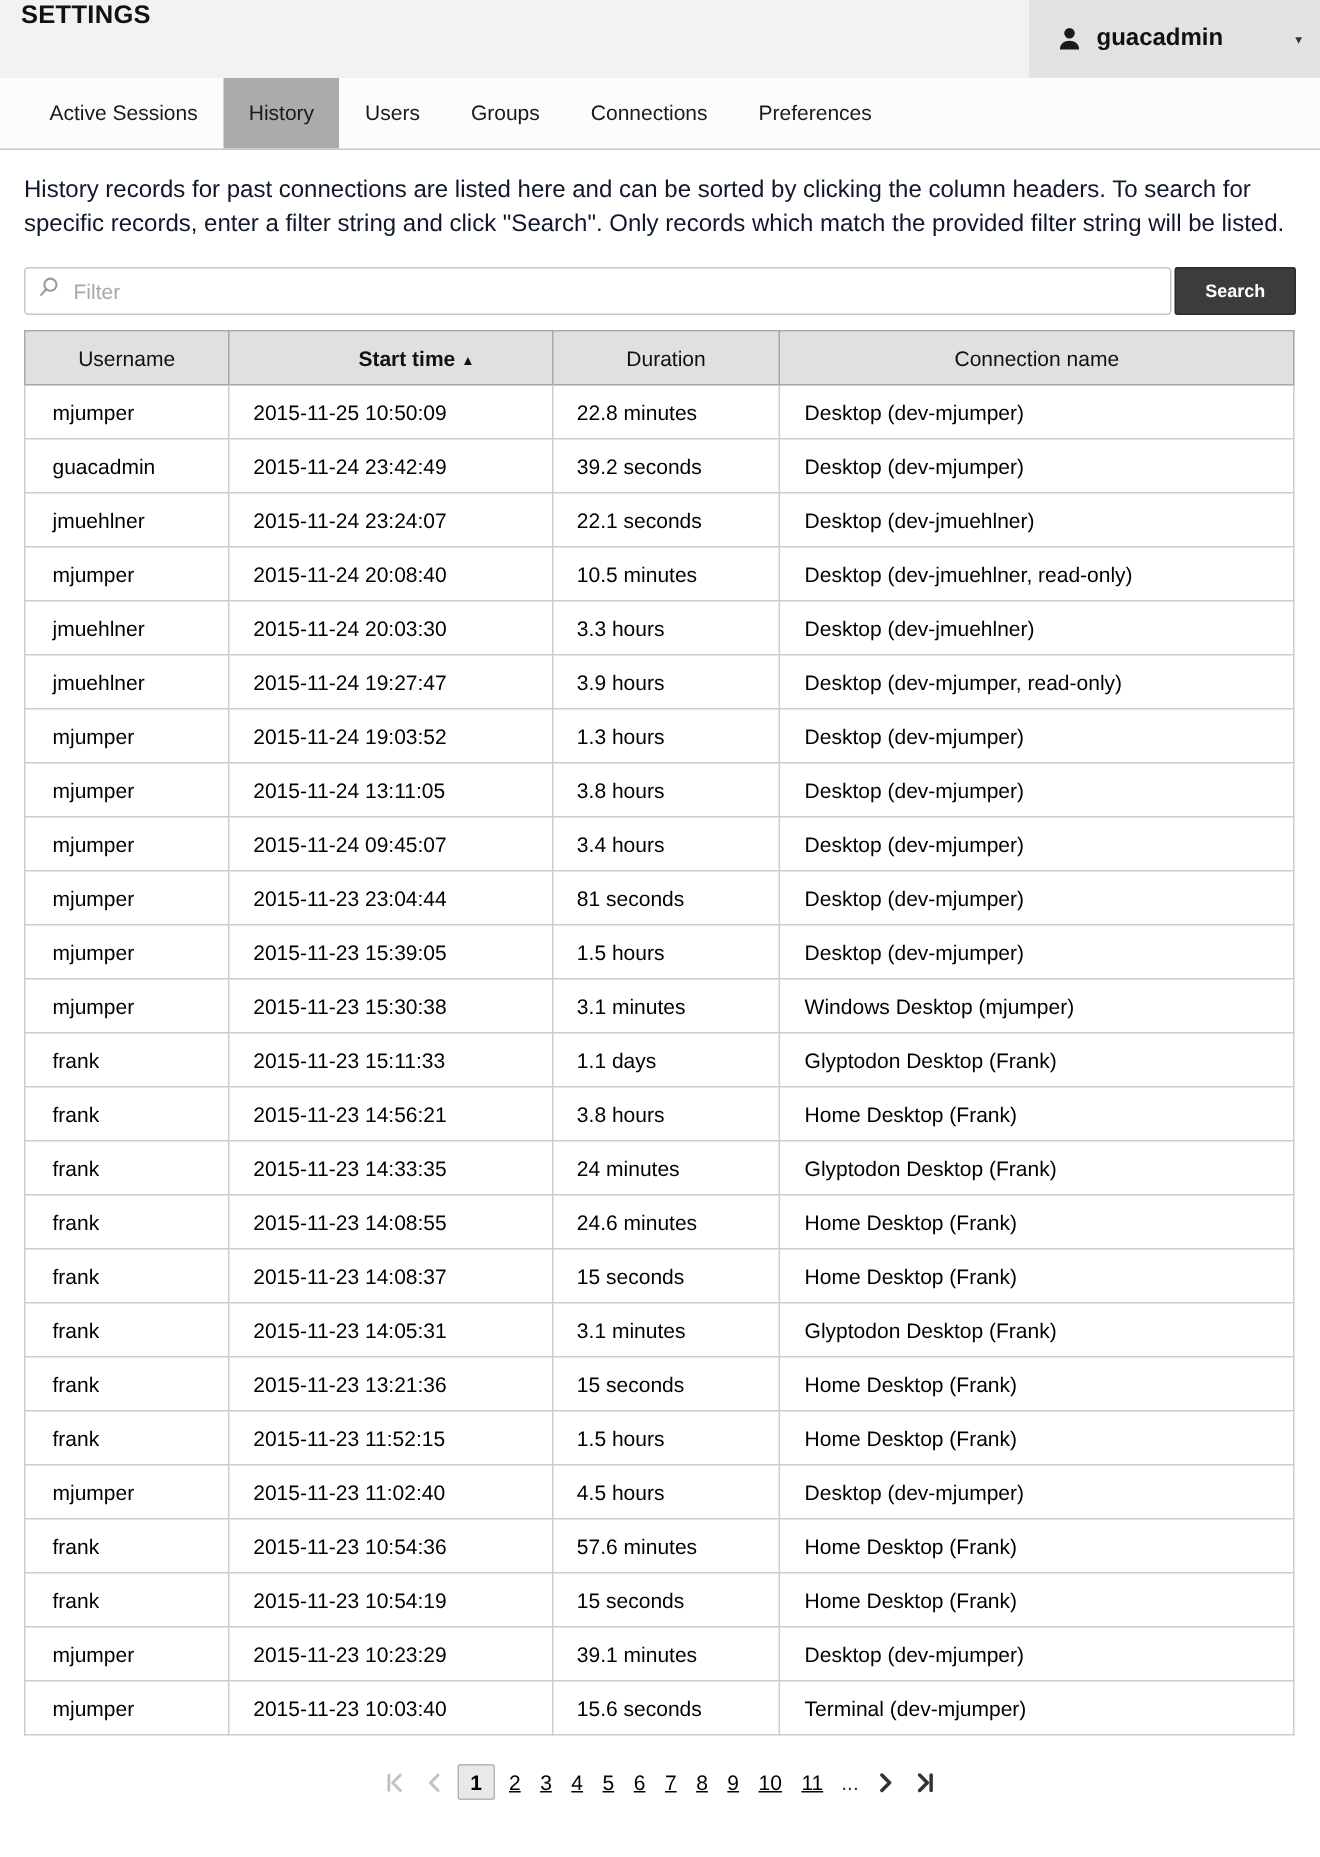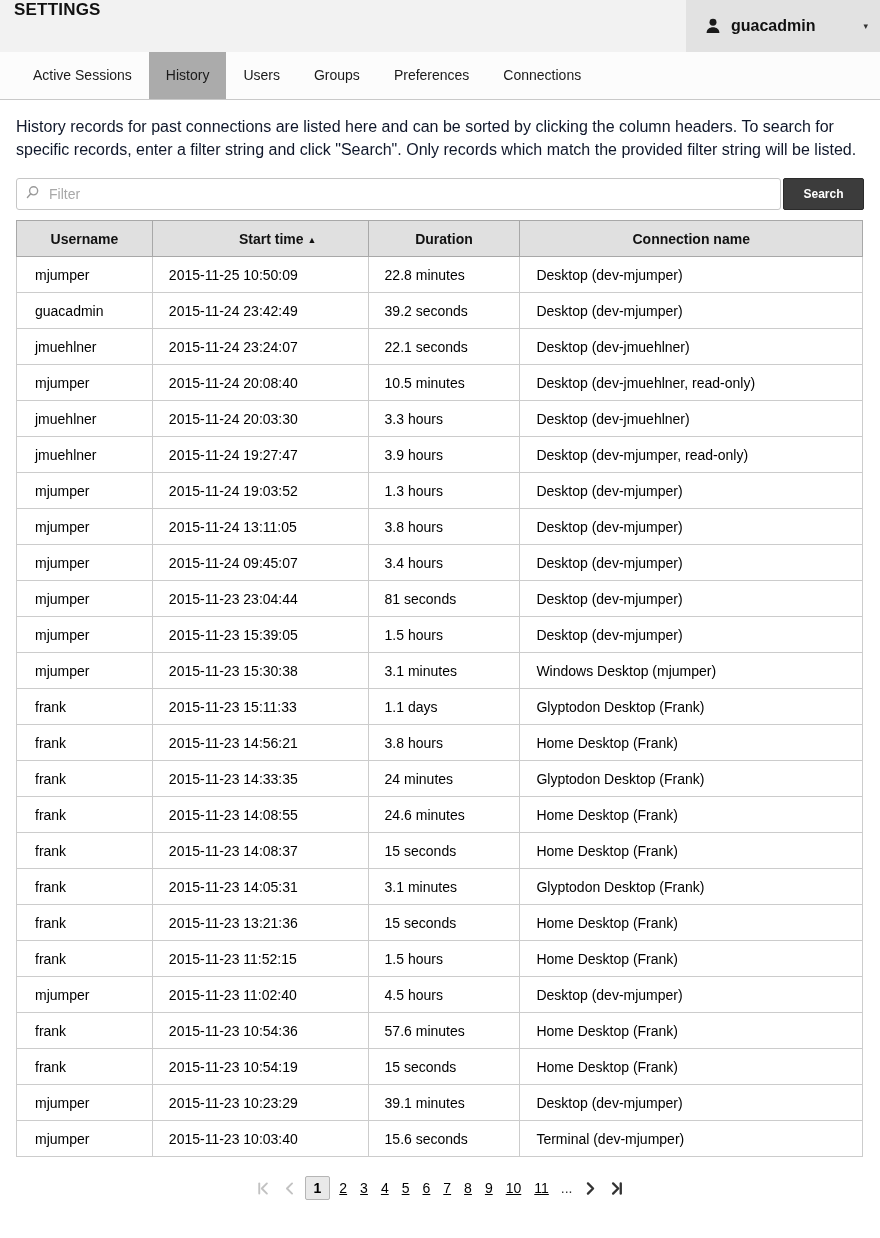--- a/index.html
+++ b/index.html
@@ -64,21 +64,21 @@
     font-family: "Liberation Sans", sans-serif;
     font-size: 12px; font-weight: bold; cursor: pointer;
   }
 
   
   table.history-table {
     width: 847px; margin: 0 16px; border-collapse: collapse; font-size: 14px;
   }
   .history-table th {
     background: #e0e0e0; border: 1px solid #a8a8a8;
-    height: 36px; font-weight: bold; text-align: center;
+    height: 36px; font-weight: normal; text-align: center;
     color: #111; cursor: pointer; white-space: nowrap;
   }
   .history-table th.sorted { font-weight: bold; padding-left: 36px; }
   .sort-arrow { font-size: 9px; vertical-align: 1px; margin-left: 4px; }
   .history-table td {
     border: 1px solid #cccccc; height: 36px;
     padding: 0 16px; text-align: left; color: #000; white-space: nowrap;
   }
   .history-table td.c0 { padding-left: 18px; }
 
@@ -113,22 +113,22 @@
     <span class="user-name">guacadmin</span>
     <span class="user-caret">▾</span>
   </div>
 </div>
 
 <div class="tab-bar">
     <div class="tab">Active Sessions</div>
     <div class="tab active">History</div>
     <div class="tab">Users</div>
     <div class="tab">Groups</div>
+    <div class="tab">Connections</div>
     <div class="tab">Preferences</div>
-    <div class="tab">Connections</div>
   </div>
 
 <div class="description">History records for past connections are listed here and can be sorted by clicking the column headers. To search for specific records, enter a filter string and click "Search". Only records which match the provided filter string will be listed.</div>
 
 <div class="filter-bar">
   <div class="filter-input-wrap">
     <span>
       <svg width="15" height="15" viewBox="0 0 16 16">
         <circle cx="9.2" cy="6.2" r="4.3" fill="none" stroke="#9a9a9a" stroke-width="1.5"></circle>
         <line x1="6.1" y1="9.4" x2="2.6" y2="13.4" stroke="#9a9a9a" stroke-width="1.5" stroke-linecap="round"></line>

